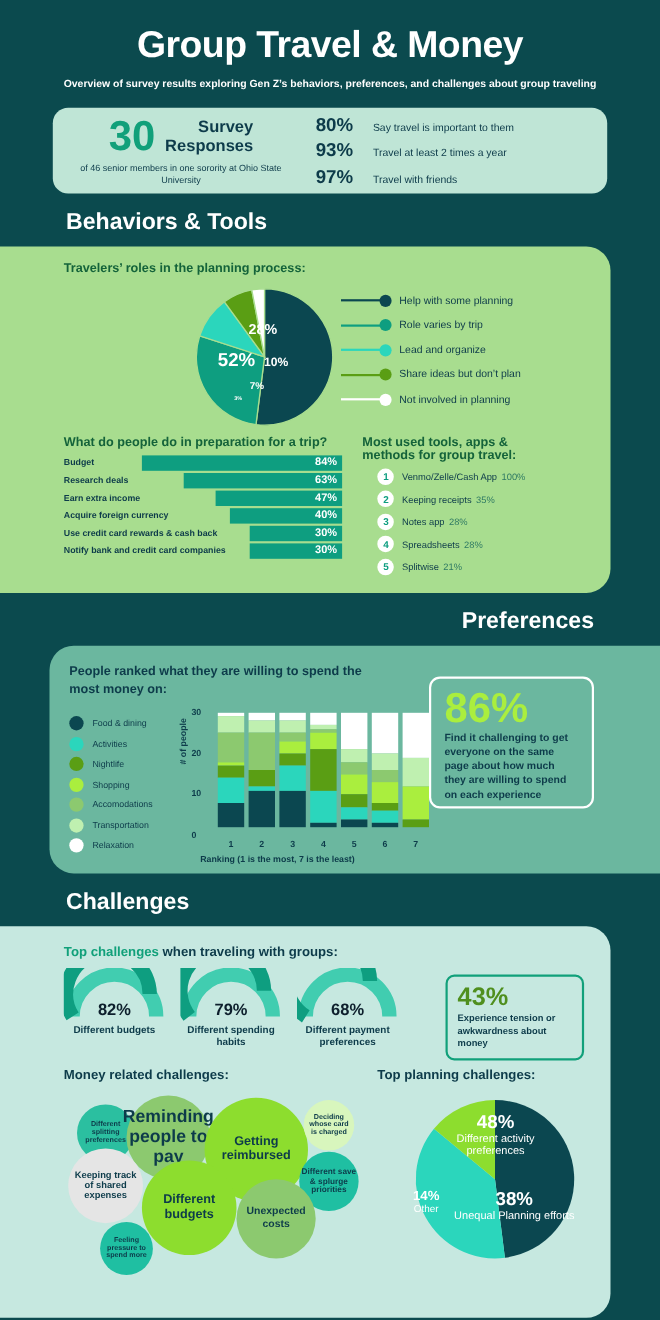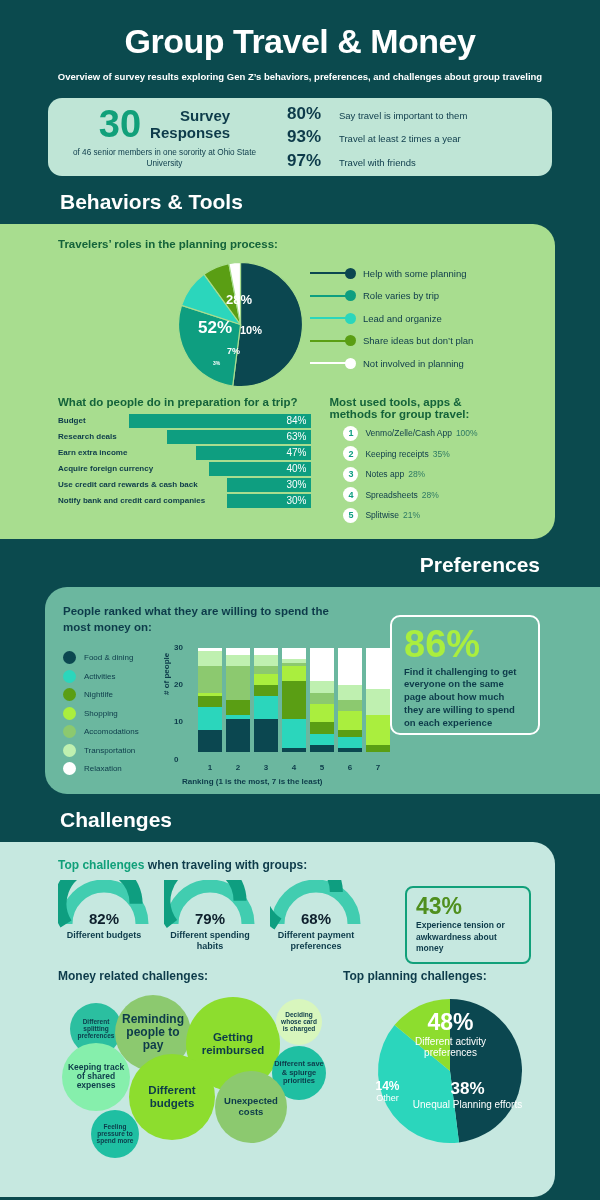--- a/index.html
+++ b/index.html
@@ -63,21 +63,21 @@
   
   .two-col { display:flex; margin-top:10px; gap:18px; }
   .col-bars { width:265px; }
   .bar-row { display:flex; align-items:center; height:13.5px; margin-bottom:2.5px; }
   .bar-label { font-size:8px; color:#0d3b4a; font-weight:bold; text-align:left; white-space:nowrap; }
   .bar-track { flex:1; display:flex; justify-content:flex-end; margin-left:4px; }
   .bar-fill {
     background:#0e9e80; height:13.5px; display:flex; align-items:center;
     justify-content:flex-end; padding-right:5px;
   }
-  .bar-val { color:#fff; font-size:10px; font-weight:normal; }
+  .bar-val { color:#fff; font-size:10px; font-weight:bold; }
 
   
   .col-tools { width:215px; }
   .tool-row { display:flex; align-items:center; margin-top:5.5px; }
   .tool-num {
     width:15px; height:15px; border-radius:50%; background:#fff; color:#0e9e80;
     font-size:9px; font-weight:bold; display:flex; align-items:center; justify-content:center;
     margin-left:14px;
   }
   .tool-name { font-size:8.5px; font-weight:normal; color:#0d3b4a; margin-left:7px; }
@@ -482,42 +482,42 @@
     <div class="chal-callout" style="right:24px; top:44px;">
       <div class="num">43%</div>
       <div class="txt">Experience tension or awkwardness about money</div>
     </div>
 
     <div class="lower">
       <div class="bubbles-col">
         <div class="ct">Money related challenges:</div>
         <div class="bubble-area" id="bubbles">
             <div class="bubble" style="left: 12px; top: 14px; width: 52px; height: 52px; background: rgb(43, 191, 160); font-size: 6.5px; padding: 2px;">Different splitting preferences</div>
-            <div class="bubble" style="left: 57px; top: 6px; width: 76px; height: 76px; background: rgb(140, 201, 111); font-size: 12px; padding: 2px;">Reminding people to pay</div>
+            <div class="bubble" style="left: 57px; top: 6px; width: 76px; height: 76px; background: rgb(140, 201, 111); font-size: 16px; padding: 2px;">Reminding people to pay</div>
             <div class="bubble" style="left: 128px; top: 8px; width: 94px; height: 94px; background: rgb(141, 221, 46); font-size: 11.5px; padding: 2px;">Getting reimbursed</div>
             <div class="bubble" style="left: 218px; top: 10px; width: 46px; height: 46px; background: rgb(216, 246, 189); font-size: 6.5px; padding: 2px;">Deciding whose card is charged</div>
             <div class="bubble" style="left: 214px; top: 57px; width: 54px; height: 54px; background: rgb(31, 191, 162); font-size: 7.5px; padding: 2px;">Different save &amp; splurge priorities</div>
-            <div class="bubble" style="left: 4px; top: 54px; width: 68px; height: 68px; background: #86efac; font-size: 8.5px; padding: 2px;">Keeping track of shared expenses</div>
+            <div class="bubble" style="left: 4px; top: 54px; width: 68px; height: 68px; background: #e5e5e5; font-size: 8.5px; padding: 2px;">Keeping track of shared expenses</div>
             <div class="bubble" style="left: 71px; top: 65px; width: 86px; height: 86px; background: rgb(141, 221, 46); font-size: 11.5px; padding: 2px;">Different budgets</div>
             <div class="bubble" style="left: 157px; top: 82px; width: 72px; height: 72px; background: rgb(140, 201, 111); font-size: 9.5px; padding: 2px;">Unexpected costs</div>
             <div class="bubble" style="left: 33px; top: 121px; width: 48px; height: 48px; background: rgb(31, 191, 162); font-size: 6.5px; padding: 2px;">Feeling pressure to spend more</div>
           </div>
       </div>
       <div class="pie2-col">
         <div class="ct">Top planning challenges:</div>
         <div class="pie2-wrap">
           <svg width="215" height="158" viewBox="0 0 215 158">
             <g id="pie2-slices">
                 <path d="M 107 78 L 107 6 A 72 72 0 0 1 116.02399281662994 149.43225849464238 Z" fill="#0b4750"></path>
                 <path d="M 107 78 L 116.02399281662994 149.43225849464238 A 72 72 0 0 1 51.523046520143176 32.10547273809435 Z" fill="#2bd6bc"></path>
                 <path d="M 107 78 L 51.523046520143176 32.10547273809435 A 72 72 0 0 1 106.99999999999999 6 Z" fill="#8ddd2e"></path>
               </g>
           </svg>
           <div class="p2lbl" id="p2a" style="left: 45px; top: 16px; width: 125px;">
-              <div style="font-size:23px;font-weight:bold">48%</div>
+              <div style="font-size:17px;font-weight:bold">48%</div>
               <div style="font-size:10px">Different activity preferences</div>
             </div>
           <div class="p2lbl" id="p2b" style="left: 62px; top: 86px; width: 125px;">
               <div style="font-size:17px;font-weight:bold">38%</div>
               <div style="font-size:10px">Unequal Planning efforts</div>
             </div>
           <div class="p2lbl" id="p2c" style="left: 22px; top: 86px; width: 45px;">
               <div style="font-size:12px;font-weight:bold">14%</div>
               <div style="font-size:9px">Other</div>
             </div>

